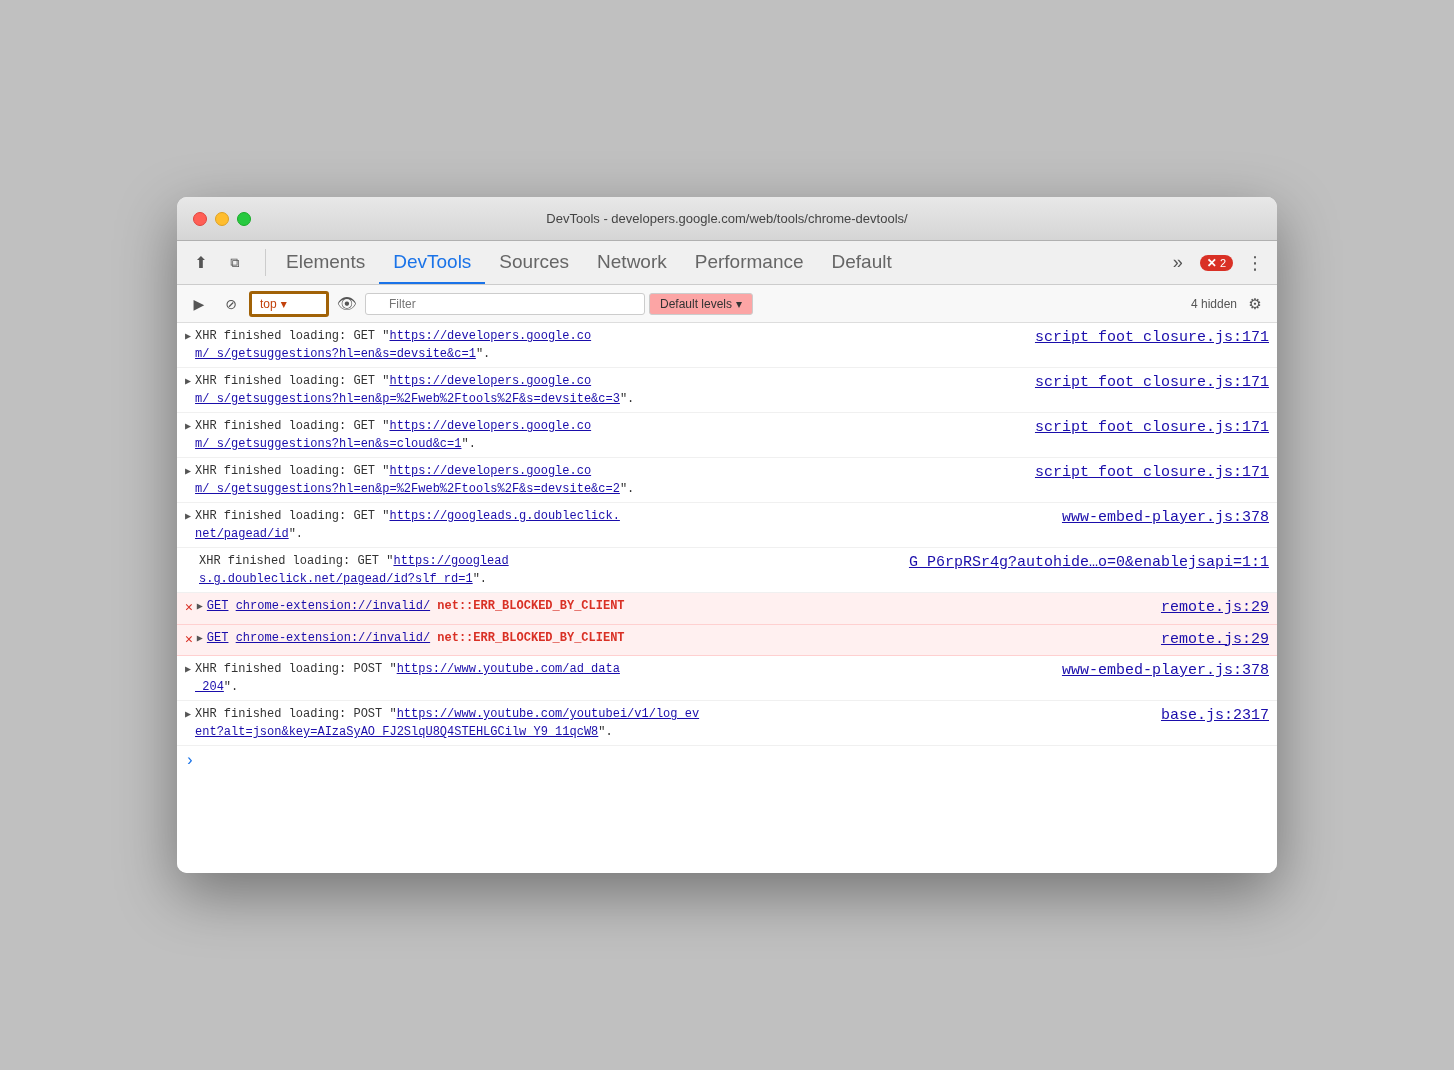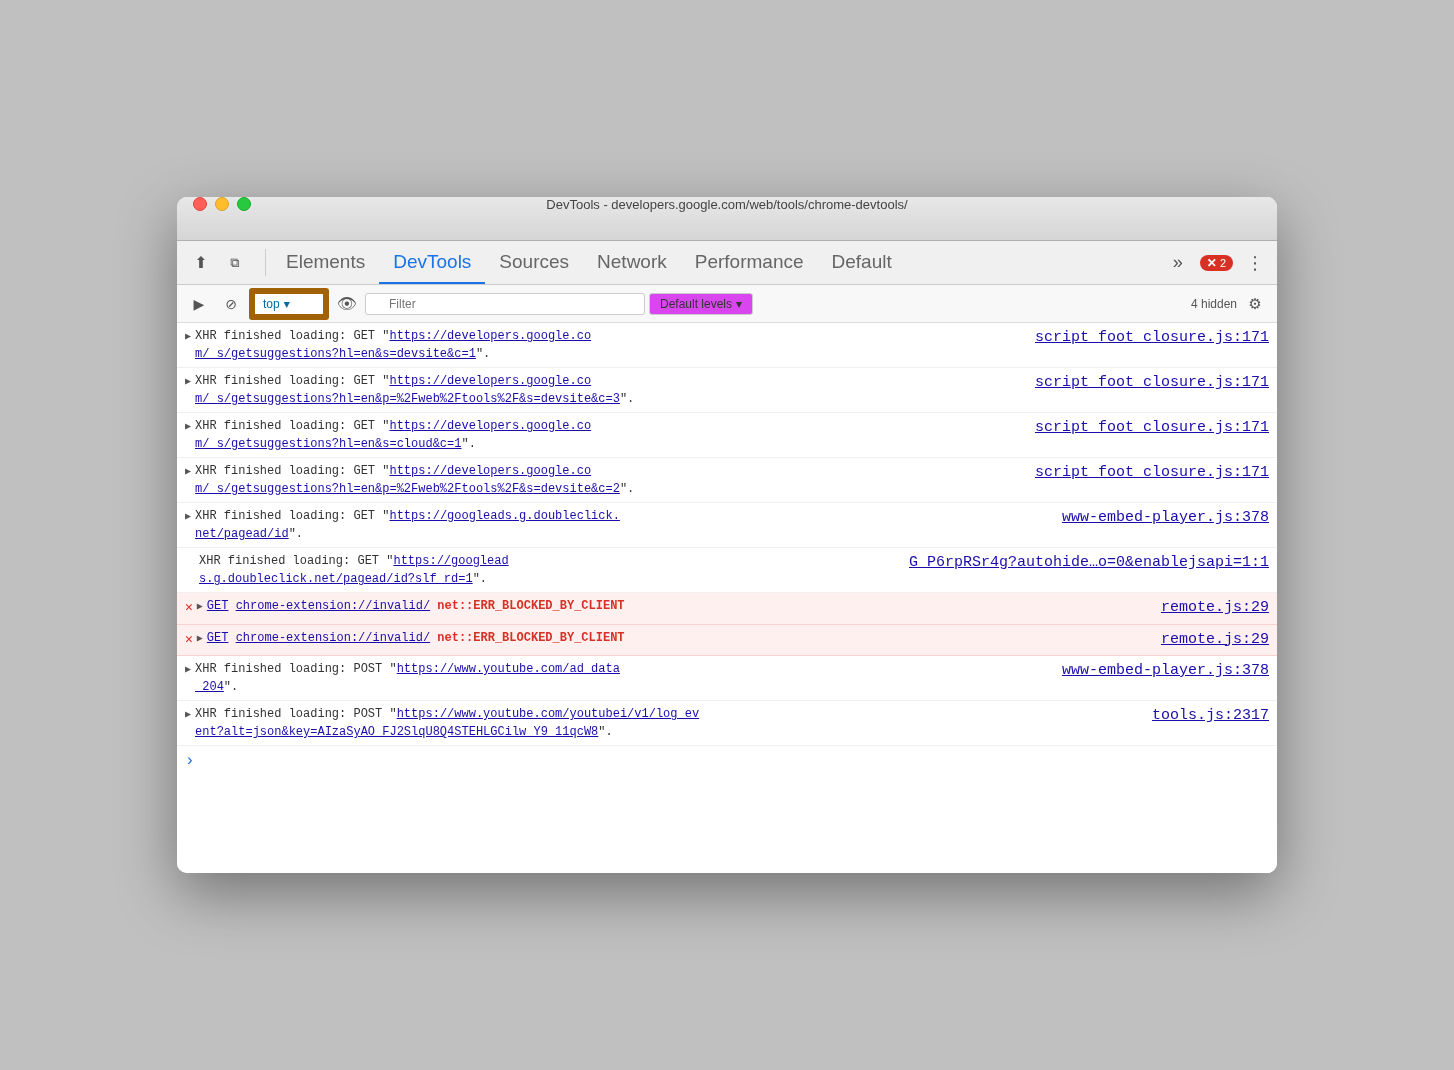--- a/index.html
+++ b/index.html
@@ -15,21 +15,21 @@
       width: 1100px;
       background: #f5f5f5;
       border-radius: 10px;
       box-shadow: 0 20px 60px rgba(0,0,0,0.4);
       overflow: hidden;
     }
     .title-bar {
       background: linear-gradient(to bottom, #e8e8e8, #d5d5d5);
       height: 44px;
       display: flex;
-      align-items: flex-start;
+      align-items: center;
       padding: 0 16px;
       border-bottom: 1px solid #b0b0b0;
       position: relative;
     }
     .traffic-lights {
       display: flex;
       gap: 8px;
       align-items: center;
     }
     .traffic-light {
@@ -156,25 +156,25 @@
       cursor: pointer;
       color: #555;
       border: none;
       background: transparent;
       font-size: 14px;
     }
     .context-selector {
       display: flex;
       align-items: center;
       background: white;
-      border: 6px solid #a16207;
+      border: 3px solid #a16207;
       border-radius: 3px;
       padding: 3px 8px;
       font-size: 12px;
-      color: #0369a1;
+      color: #c2410c;
       cursor: pointer;
       gap: 4px;
       min-width: 80px;
     }
     .eye-btn {
       width: 28px;
       height: 28px;
       display: flex;
       align-items: center;
       justify-content: center;
@@ -195,21 +195,21 @@
       background: white;
       border: 1px solid #ccc;
       border-radius: 3px;
       padding: 3px 23px;
       flex: 1;
       max-width: 280px;
     }
     .levels-btn {
       display: flex;
       align-items: center;
-      background: #d946ef;
+      background: #fca5a5;
       border: 1px solid #ccc;
       border-radius: 3px;
       padding: 3px 10px;
       font-size: 12px;
       color: #333;
       cursor: pointer;
       gap: 4px;
       white-space: nowrap;
     }
     .hidden-badge {
@@ -445,21 +445,21 @@
 
     <div class="log-entry">
       <span class="toggle">▶</span>
       <span class="content">XHR finished loading: POST "<a>https://www.youtube.com/ad_data<br>_204</a>".</span>
       <span class="source">www-embed-player.js:378</span>
     </div>
 
     <div class="log-entry">
       <span class="toggle">▶</span>
       <span class="content">XHR finished loading: POST "<a>https://www.youtube.com/youtubei/v1/log_ev<br>ent?alt=json&amp;key=AIzaSyAO_FJ2SlqU8Q4STEHLGCilw_Y9_11qcW8</a>".</span>
-      <span class="source">tools.js:2317</span>
+      <span class="source">base.js:2317</span>
     </div>
 
     <div class="console-prompt">
       <span>›</span>
     </div>
 
   </div>
 </div>
 
 </body></html>

